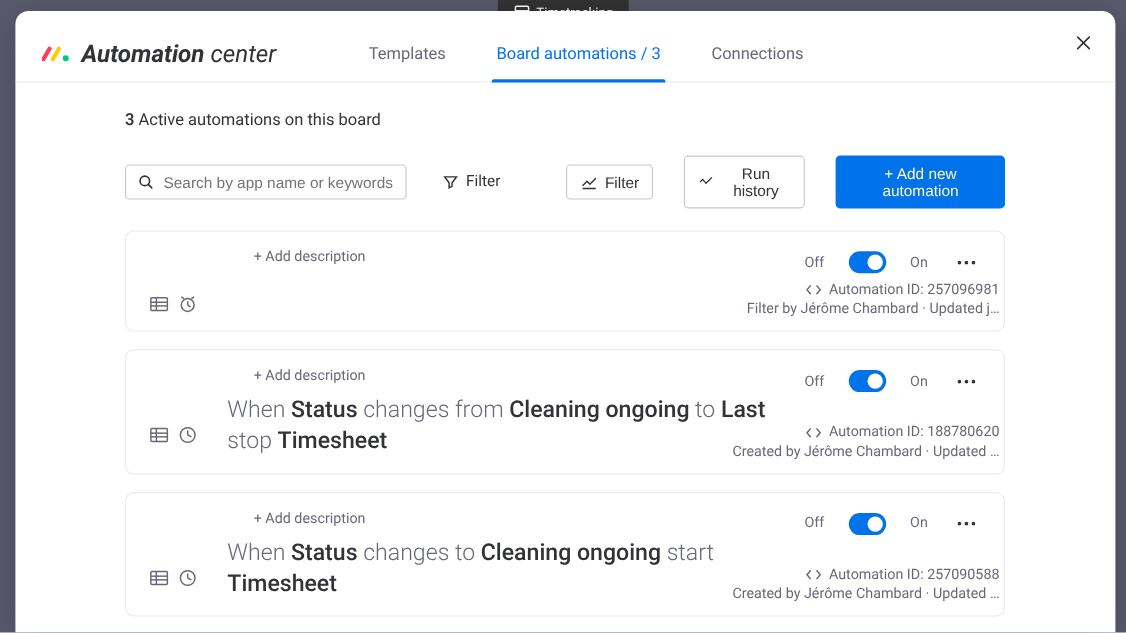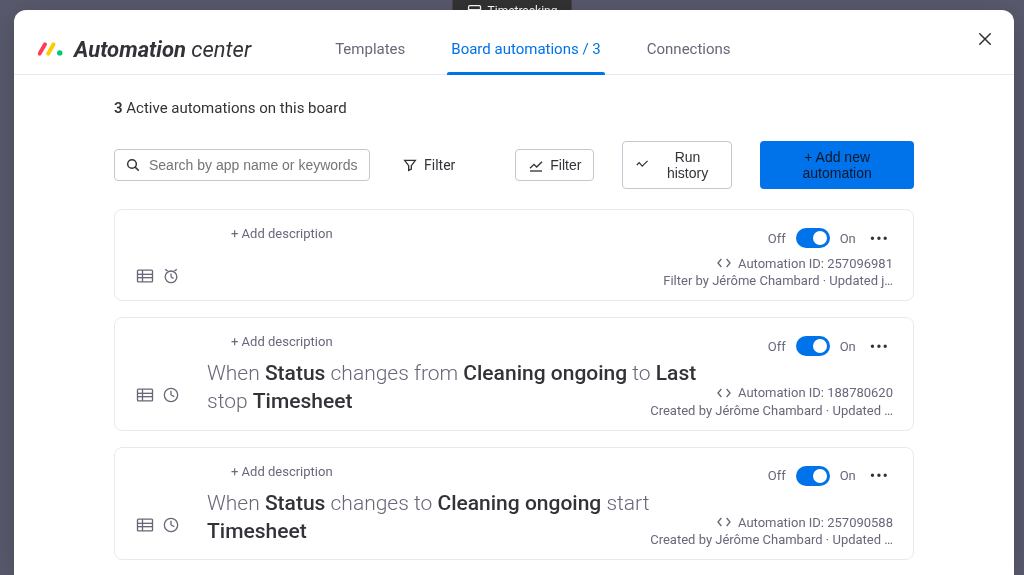--- a/index.html
+++ b/index.html
@@ -28,31 +28,31 @@
     
     .summary { font-size: 15px; color: #323338; margin-bottom: 24px; }
     .summary b { font-weight: 600; }
     
     .toolbar { display: flex; gap: 28px; align-items: center; margin-bottom: 20px; }
     .search-box { flex: 0 0 256px; display: flex; align-items: center; border: 1px solid #c5c7d0; border-radius: 4px; padding: 7px 10px; gap: 8px; }
     .search-box input { border: none; outline: none; font-size: 14px; flex: 1; color: #676879; background: transparent; }
     .filter-btn { display: flex; align-items: flex-start; gap: 6px; padding: 7px 4px; font-size: 14px; color: #323338; cursor: pointer; }
     .toolbar-spacer { flex: 1; }
     .btn-outline { display: flex; align-items: center; gap: 6px; border: 1px solid #c5c7d0; border-radius: 4px; padding: 7px 12px; font-size: 14px; color: #323338; cursor: pointer; background: #fff; }
-    .btn-primary { background: #0073ea; color: #0f172a; border: none; border-radius: 4px; padding: 8px 14px; font-size: 14px; cursor: pointer; font-weight: 400; }
+    .btn-primary { background: #0073ea; color: #fef9c3; border: none; border-radius: 4px; padding: 8px 14px; font-size: 14px; cursor: pointer; font-weight: 400; }
     
     .automation-card { border: 1px solid #e6e9ef; border-radius: 8px; padding: 16px 20px 14px 20px; margin-bottom: 16px; position: relative; display: flex; gap: 20px; }
     .card-icons { display: flex; align-items: center; gap: 6px; padding-top: 40px; color: #676879; flex-shrink: 0; width: 52px; }
     .card-body { flex: 1; min-width: 0; }
     .add-desc { font-size: 13px; color: #676879; margin-bottom: 10px; cursor: pointer; margin-left: 24px; }
     .rule-text { font-size: 21px; color: #676879; line-height: 1.35; font-weight: 300; max-width: 530px; }
     .rule-text b { font-weight: 500; color: #323338; }
-    .card-meta { position: absolute; right: 20px; bottom: 12px; text-align: right; font-size: 13px; color: #676879; }
+    .card-meta { position: absolute; right: 4px; bottom: 12px; text-align: right; font-size: 13px; color: #676879; }
     .card-meta .id-line { display: flex; align-items: center; justify-content: flex-end; gap: 6px; margin-bottom: 2px; }
-    .card-controls { position: absolute; top: 18px; right: 20px; display: flex; align-items: center; gap: 10px; }
+    .card-controls { position: absolute; top: 18px; right: 20px; display: flex; align-items: center; gap: 22px; }
     .toggle-label { font-size: 13px; color: #676879; }
     .toggle { width: 34px; height: 20px; background: #0073ea; border-radius: 10px; position: relative; cursor: pointer; }
     .toggle::after { content: ""; position: absolute; width: 14px; height: 14px; background: #fff; border-radius: 50%; top: 3px; right: 3px; }
     .dots-menu { font-size: 16px; color: #323338; cursor: pointer; letter-spacing: 1px; padding: 0 4px; }
     
     .svg-ic { width: 16px; height: 16px; }
     .svg-ic-lg { width: 20px; height: 20px; }
   </style>
 </head>
 <body>

